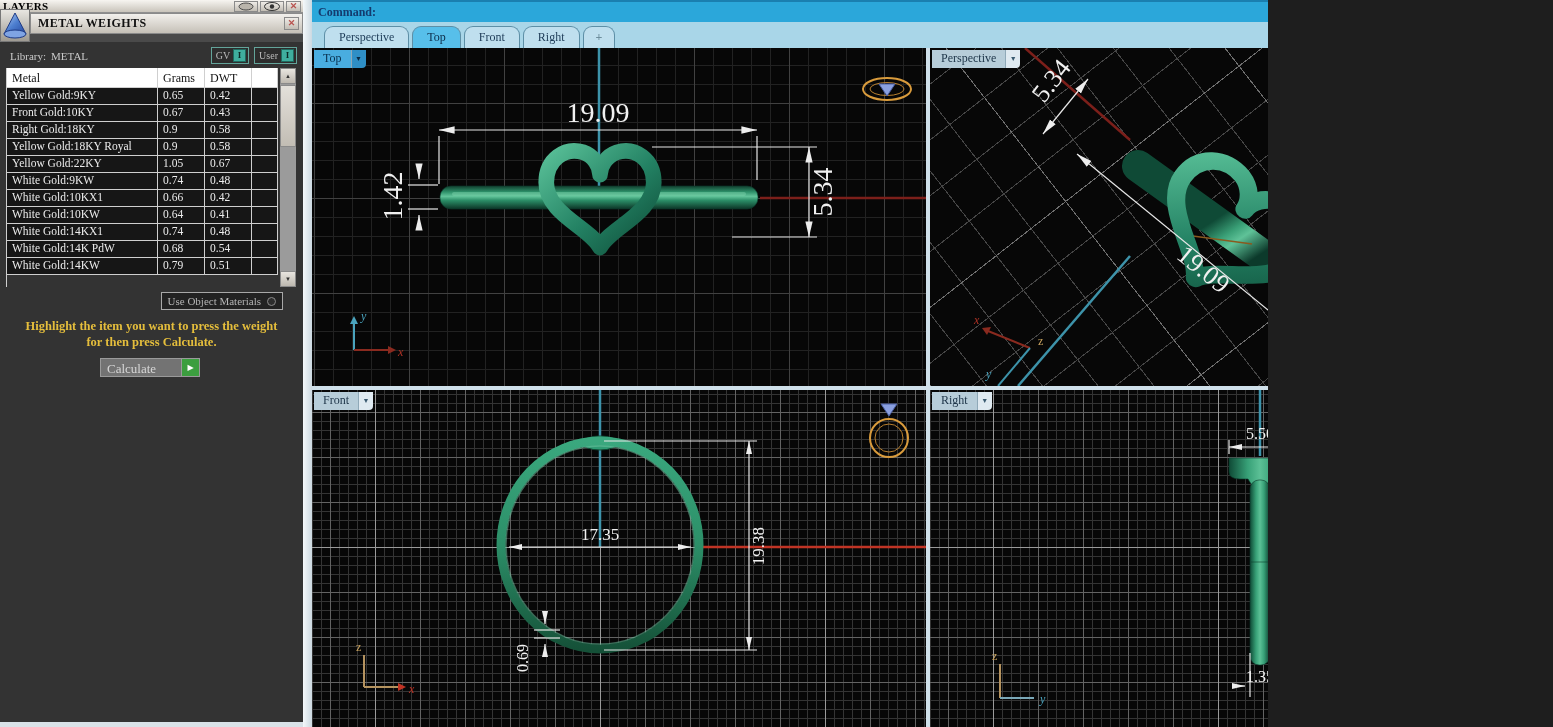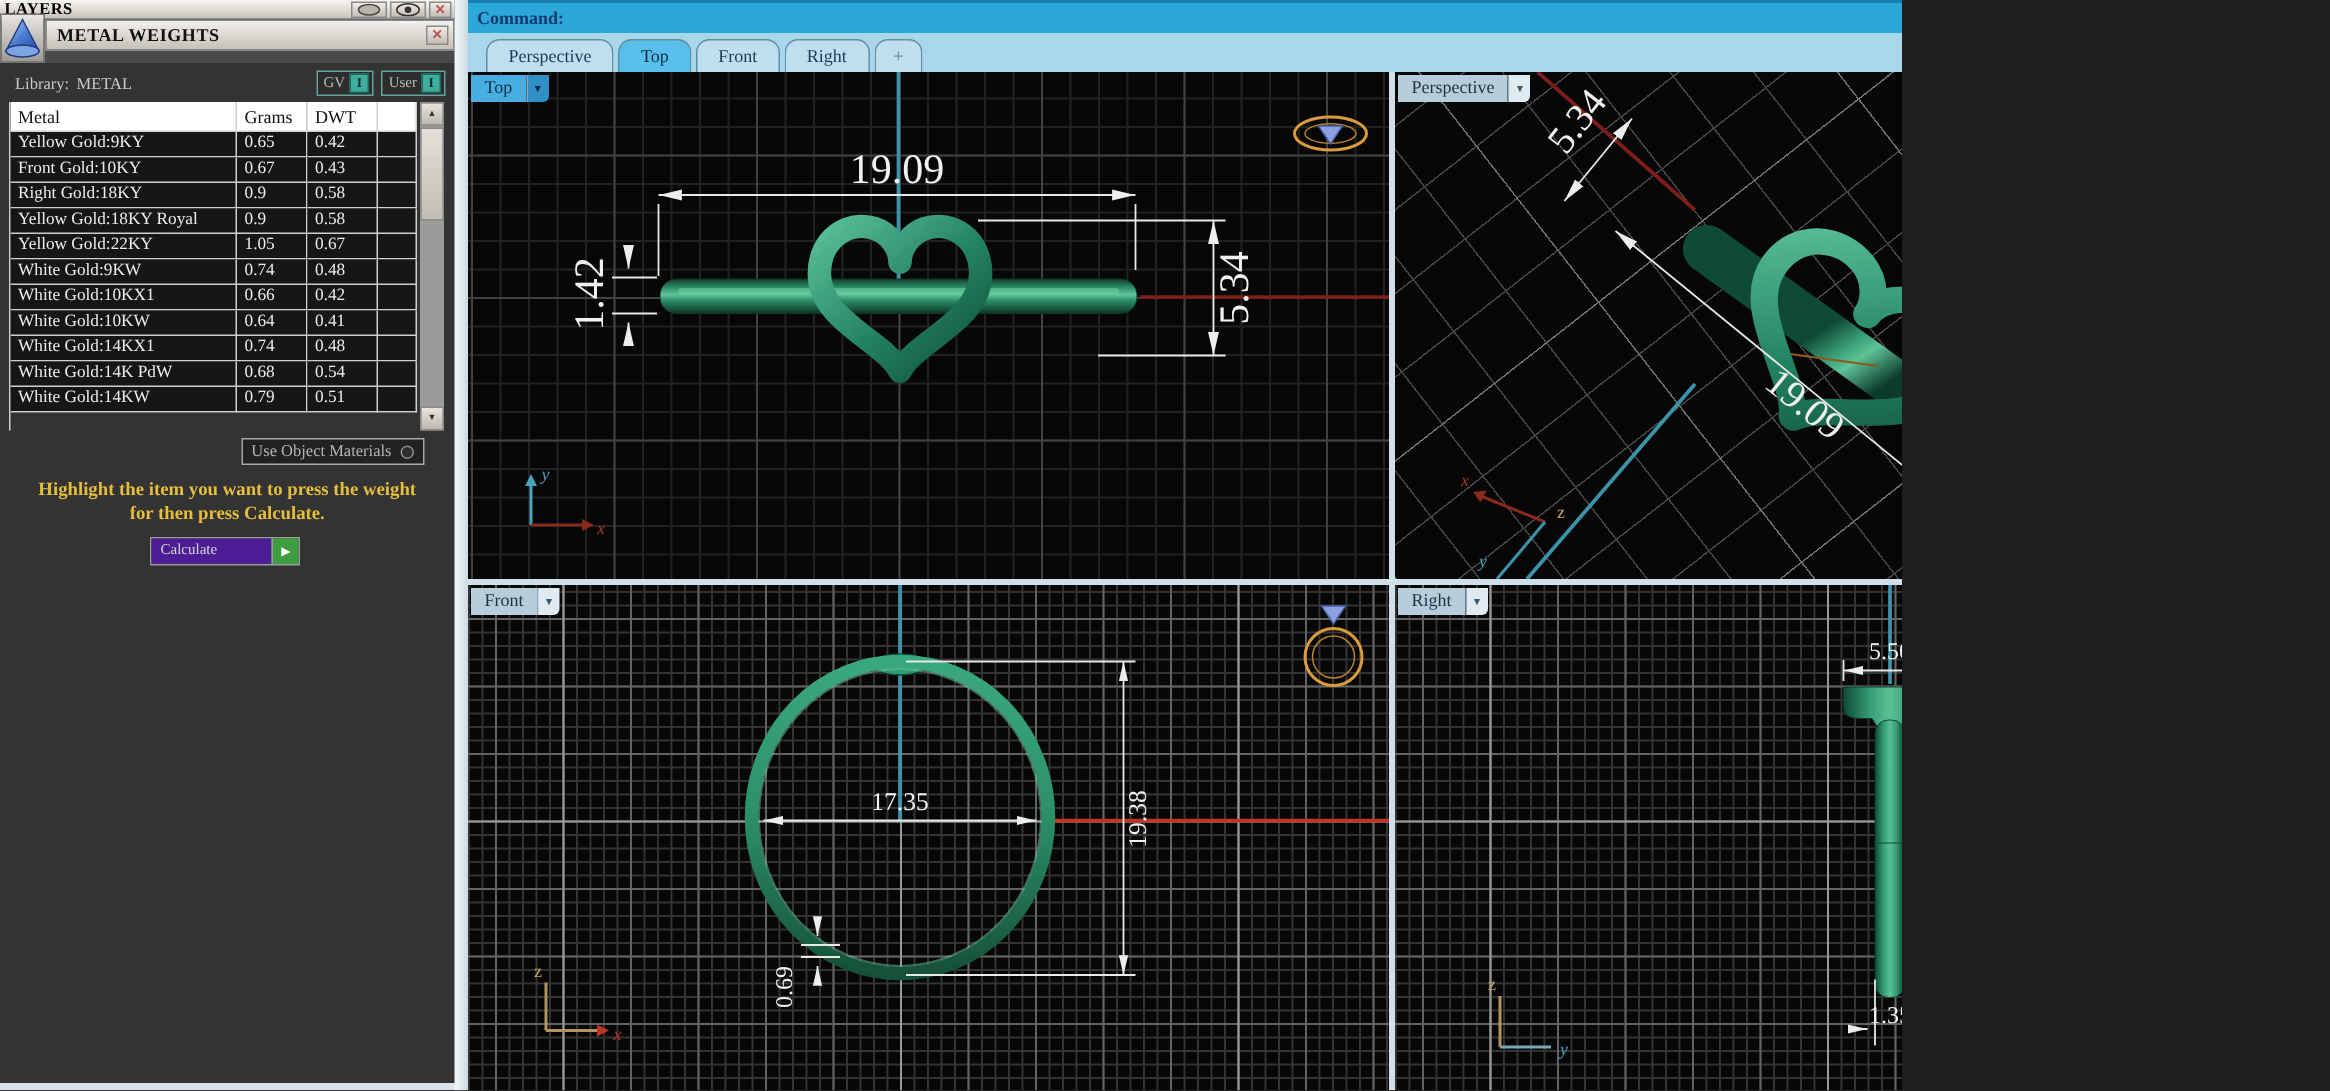--- a/index.html
+++ b/index.html
@@ -50,21 +50,21 @@
   .sb-thumb{position:absolute;left:0;top:17px;width:16px;height:62px;
       background:linear-gradient(#e3e0da,#c2bdb4);border:1px solid #8a8a8a;}
 
   .uom-btn{position:absolute;right:20px;top:292px;display:flex;align-items:center;gap:6px;
       background:#222;border:1px solid #a8a8a8;color:#b5b5b5;font-size:11px;padding:2px 6px;}
   .uom-led{width:9px;height:9px;border-radius:50%;border:1px solid #8a8a8a;background:#2d2d2d;}
   .instructions{position:absolute;left:0;top:318px;width:100%;text-align:center;
       color:#e5be3c;font-weight:bold;font-size:12.5px;line-height:16px;}
   .calc-group{position:absolute;left:100px;top:358px;width:100px;height:19px;display:flex;
       border:1px solid #9a9a9a;}
-  .calc-field{flex:1;background:#4c1d95;color:#d6d6d6;font-size:10px;padding:2px 0 0 6px;}
+  .calc-field{flex:1;background:#737373;color:#d6d6d6;font-size:13px;padding:2px 0 0 6px;}
   .calc-play{width:18px;background:#3c9e3f;border-left:1px solid #9a9a9a;color:#fff;
       display:flex;align-items:center;justify-content:center;font-size:8px;}
   .panel-bottom-strip{position:absolute;left:0;top:722px;width:310px;height:5px;background:#d9e2e8;}
 
   .splitter{position:absolute;left:303px;top:0;width:9px;height:727px;
       background:linear-gradient(90deg,#f4f8fa,#ccd9e1);}
 
   
   .command-bar{position:absolute;left:312px;top:0;width:1241px;height:22px;background:#2ba7da;
       border-top:2px solid #1a7fb0;display:flex;align-items:center;}

